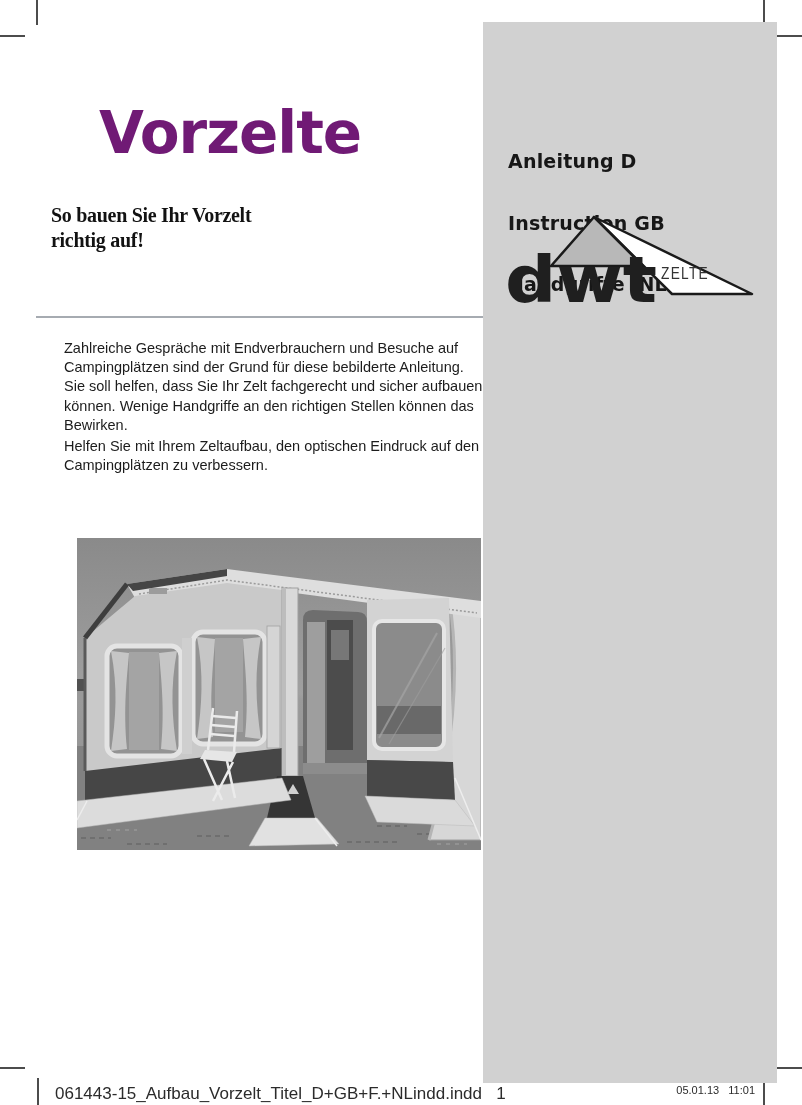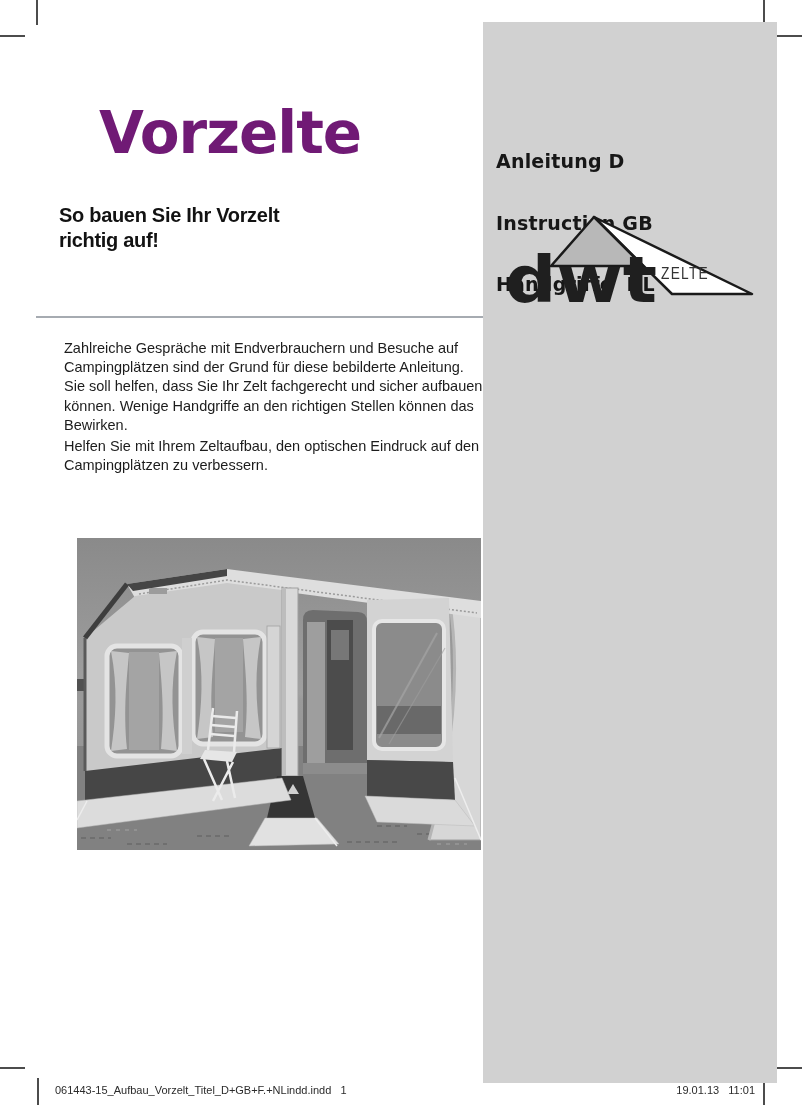--- a/index.html
+++ b/index.html
@@ -4,39 +4,39 @@
 <style>
   html,body{margin:0;padding:0;background:#fff;}
   .page{position:relative;width:802px;height:1105px;background:#ffffff;overflow:hidden;
         font-family:"Liberation Sans",sans-serif;}
   
   .mark{position:absolute;background:#4c4c4c;}
   .mark.v{width:1.5px;}
   .mark.h{height:1.5px;}
   
   .sidebar{position:absolute;left:483px;top:22px;width:294px;height:1061px;background:#d1d1d1;}
-  .langs{position:absolute;left:496px;top:110px;font-family:"DejaVu Sans","Liberation Sans",sans-serif;
+  .langs{position:absolute;left:508px;top:110px;font-family:"DejaVu Sans","Liberation Sans",sans-serif;
          font-weight:bold;font-size:19px;line-height:20.5px;letter-spacing:0.2px;color:#171717;white-space:pre;}
   .logo{position:absolute;left:495px;top:205px;width:275px;height:105px;}
   
   .title{position:absolute;left:56px;top:99px;font-family:"DejaVu Sans","Liberation Sans",sans-serif;
          font-weight:bold;font-size:58px;letter-spacing:-1px;color:#701a75;margin-left:43px;}
-  .subtitle{position:absolute;left:59px;top:203px;font-family:Liberation Sans, sans-serif;
+  .subtitle{position:absolute;left:51px;top:203px;font-family:Liberation Serif, serif;
          font-weight:bold;font-size:20px;line-height:25px;letter-spacing:-0.3px;color:#121212;white-space:pre-line;}
   .subheading{position:absolute;left:59px;top:278px;font-family:"DejaVu Sans","Liberation Sans",sans-serif;
          font-weight:bold;font-size:20px;letter-spacing:-0.3px;color:#121212;}
   .divider{position:absolute;left:36px;top:316px;width:447px;height:2px;background:#a6abb1;}
   .para{position:absolute;left:64px;font-size:14.5px;line-height:19.2px;color:#1c1c1c;white-space:pre-line;}
   .para.p1{top:339px;}
   .para.p2{top:437px;}
   .photo{position:absolute;left:77px;top:538px;width:404px;height:312px;}
   .photo svg{display:block;width:100%;height:100%;}
   .website{position:absolute;left:60px;top:1006px;font-family:"DejaVu Sans","Liberation Sans",sans-serif;
          font-weight:bold;font-size:37px;letter-spacing:0.5px;color:#8d8d8d;}
-  .footer-left{position:absolute;left:55px;top:1084px;font-size:11px;color:#2b2b2b;white-space:pre;}
+  .footer-left{position:absolute;left:55px;top:1084px;font-size:17px;color:#2b2b2b;white-space:pre;}
   .footer-right{position:absolute;right:47px;top:1084px;font-size:11px;color:#2b2b2b;white-space:pre;}
 </style>
 </head>
 <body>
 
 <div class="page">
 
   <div class="mark v" style="left:36px;top:0;height:25px;"></div>
   <div class="mark h" style="left:0;top:35px;width:25px;"></div>
   <div class="mark v" style="left:763px;top:0;height:24px;"></div>
@@ -151,15 +151,15 @@
         <path d="M136,170 L131,212 M160,173 L157,214"></path>
         <path d="M135,178 L159,180 M134,187 L158,189 M133,196 L157,198"></path>
         <path d="M127,221 L145,262 M156,224 L136,263 M150,223 L158,260"></path>
       </g>
       <polygon points="128,212 160,214 155,224 123,221" fill="#e6e6e6"></polygon>
     </svg>
   </div>
 
 
   <div class="footer-left">061443-15_Aufbau_Vorzelt_Titel_D+GB+F.+NLindd.indd   1</div>
-  <div class="footer-right">19.01.13   11:01</div>
+  <div class="footer-right">05.01.13   11:01</div>
 
 </div>
 
 </body></html>

